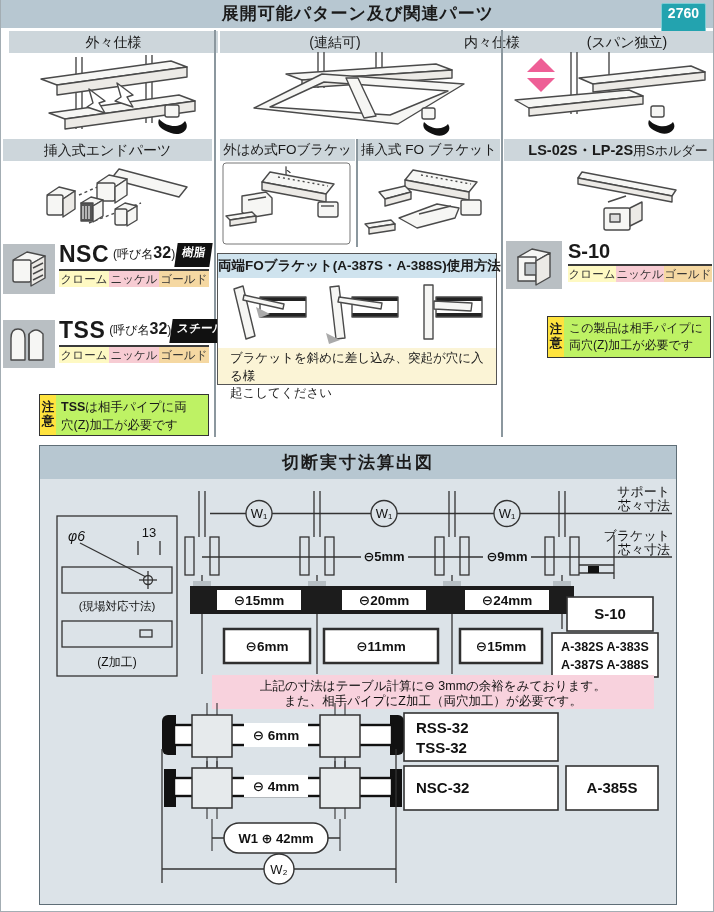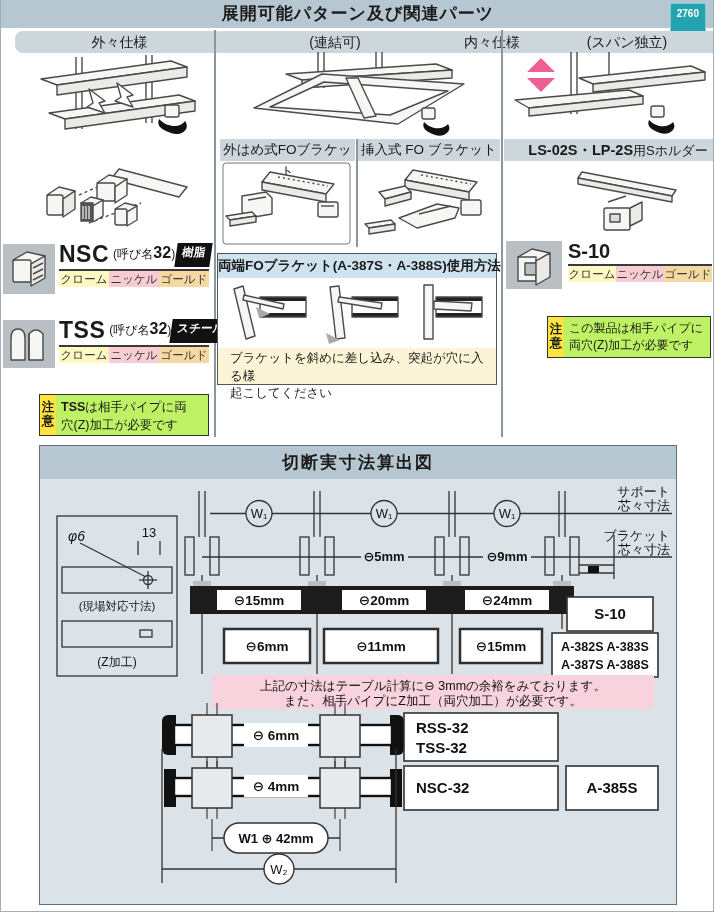--- a/index.html
+++ b/index.html
@@ -5,25 +5,25 @@
   * { margin:0; padding:0; box-sizing:border-box; }
   body { background:#fff; font-family:"Liberation Sans","DejaVu Sans",sans-serif; color:#1a1a1a; }
   .page { position:relative; width:714px; height:912px; background:#fff; overflow:hidden;
           border-left:1px solid #a3adb3; border-right:1px solid #a3adb3; border-bottom:1px solid #a3adb3; }
   .abs { position:absolute; }
 
   
   .hdr { left:0; top:0; width:714px; height:28px; background:#b7c7d1; text-align:center;
          font-size:17px; font-weight:bold; line-height:28px; letter-spacing:1px; }
   .pagebadge { right:7px; top:3px; height:39px; padding:0 6px; background:#23a3af; color:#fff;
-               font-size:10px; font-weight:bold; line-height:19px; border:1.5px solid #7fccd4; border-radius:2px; }
+               font-size:14px; font-weight:bold; line-height:19px; border:1.5px solid #7fccd4; border-radius:2px; }
 
   
   .bar { background:#cdd6db; font-size:14px; text-align:center; line-height:22px; }
-  .spec-left  { left:14px; top:31px; width:209px; height:22px;border-radius:8px; }
+  .spec-left  { left:8px; top:31px; width:209px; height:22px; }
   .spec-right { left:219px; top:31px; width:493px; height:22px; }
   .spec-right span { position:absolute; top:0; transform:translateX(-50%); white-space:nowrap; }
   .sp1 { left:115px; } .sp2 { left:272px; } .sp3 { left:407px; }
 
   .ph1 { left:2px;   top:139px; width:209px; height:22px; }
   .ph2 { left:219px; top:139px; width:135px; height:22px; font-size:13.5px; }
   .ph3 { left:357px; top:139px; width:142px; height:22px; font-size:13.5px; }
   .ph4 { left:503px; top:139px; width:228px; height:22px; font-size:13px; }
   .ph4 b { font-size:14.5px; }
 
@@ -123,20 +123,21 @@
       <path class="noF" d="M62,0 V62 M68,0 V62 M100,0 V26"></path>
       <path d="M70,26 L182,14 L196,20 L84,32 Z"></path>
       <path d="M84,32 L196,20 V28 L84,40 Z" fill="#eceae6"></path>
       <path fill-rule="evenodd" d="M6,48 L120,38 L134,44 L20,56 Z"></path>
       <path d="M20,56 L134,44 V52 L20,64 Z" fill="#eceae6"></path>
       <rect x="142" y="54" width="13" height="11" rx="2"></rect>
       <path class="dark" d="M140,68 c9,9 20,7 24,2 c5,7 -4,14 -13,11 c-11,-4 -13,-8 -11,-13 z"></path>
     </g>
   </svg>
 
+  <div class="abs bar ph1">挿入式エンドパーツ</div>
   <div class="abs bar ph2">外はめ式FOブラケット</div>
   <div class="abs bar ph3">挿入式 FO ブラケット</div>
   <div class="abs bar ph4"><b>LS-02S・LP-2S</b><span>用Sホルダー</span></div>
 
   <svg class="abs" style="left:18px;top:161px" width="185" height="84" viewBox="0 0 185 84">
     <g class="draw">
       <path d="M100,8 L168,26 L160,36 L92,18 Z"></path>
       <path class="noF" stroke-dasharray="3,3" d="M60,34 L92,20 M70,62 L122,42"></path>
       <path d="M78,22 L90,14 L108,18 L96,26 Z"></path>
         <rect x="78" y="22" width="18" height="18" rx="2"></rect>

